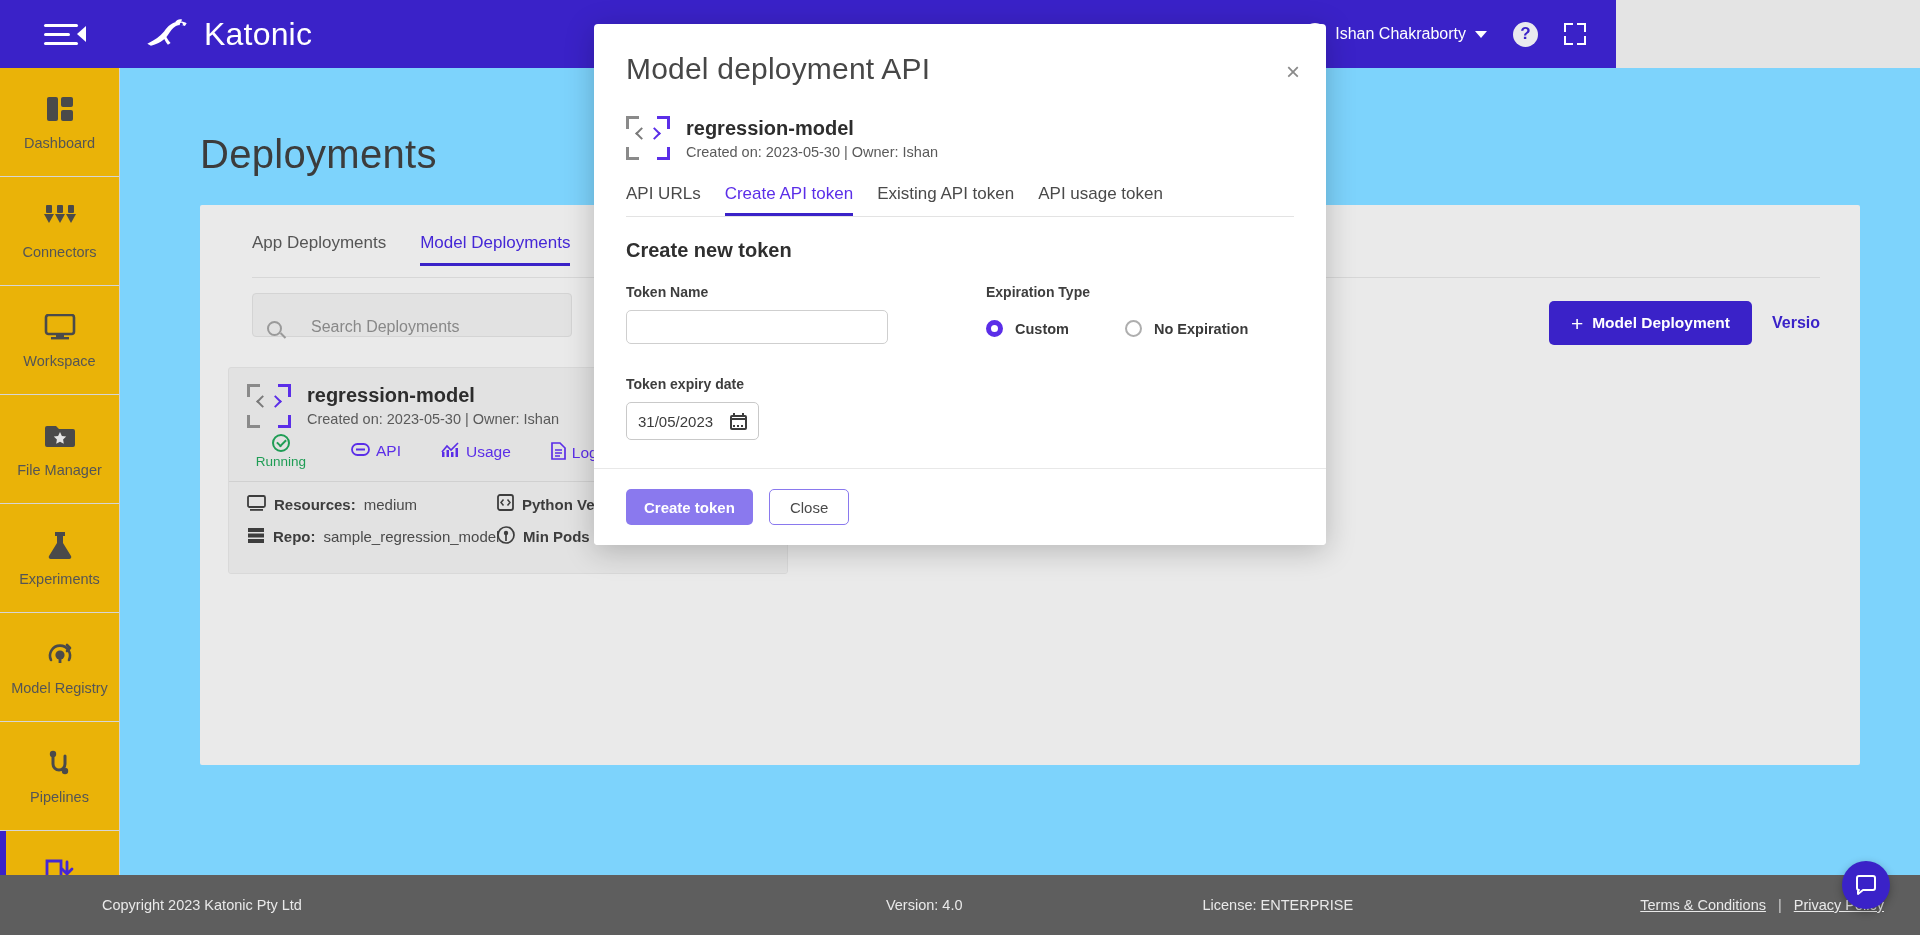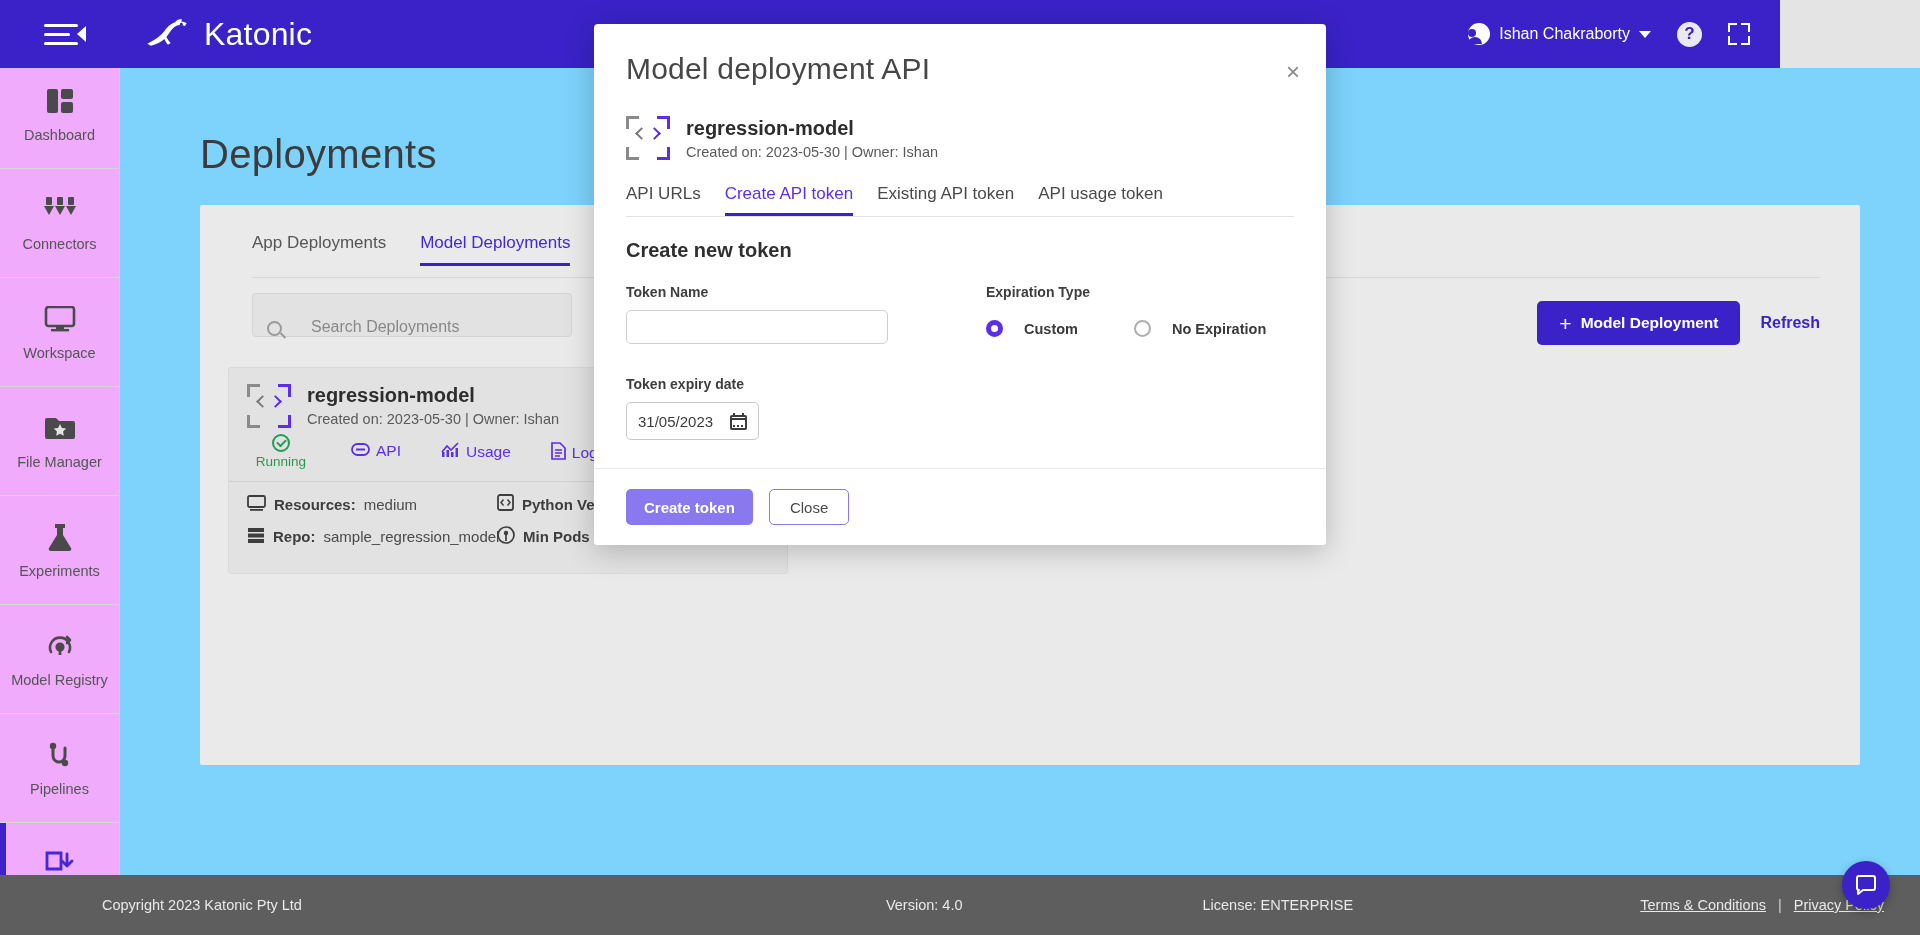--- a/index.html
+++ b/index.html
@@ -6,21 +6,21 @@
   html, body {
     width: 1920px; height: 935px;
     font-family: "Liberation Sans", sans-serif;
     overflow: hidden;
     background: #e4e4e4;
   }
 
   
   .topbar {
     position: absolute; top: 0; left: 0;
-    width: 1780px; height: 68px;
+    width: 1616px; height: 68px;
     background: #3a22c8;
     display: flex; align-items: center;
     z-index: 40;
   }
   .hamburger {
     margin-left: 44px; width: 40px; height: 30px;
     display: flex; flex-direction: column; justify-content: center;
     gap: 6px; cursor: pointer; position: relative;
   }
   .hamburger i { display: block; height: 3px; background: #fff; border-radius: 2px; }
@@ -66,23 +66,23 @@
   }
   .fullscreen-icon { width: 22px; height: 22px; position: relative; cursor: pointer; }
   .fullscreen-icon span { position: absolute; width: 9px; height: 9px; border: 2.5px solid #fff; }
   .fullscreen-icon span:nth-child(1){ top:0; left:0; border-right:0; border-bottom:0; }
   .fullscreen-icon span:nth-child(2){ top:0; right:0; border-left:0; border-bottom:0; }
   .fullscreen-icon span:nth-child(3){ bottom:0; left:0; border-right:0; border-top:0; }
   .fullscreen-icon span:nth-child(4){ bottom:0; right:0; border-left:0; border-top:0; }
 
   
   .sidebar {
-    position: absolute; top: 60px; left: 0;
+    position: absolute; top: 68px; left: 0;
     width: 120px; height: 867px;
-    background: #f0abfc; border-right: 1px solid #d2d2d2;
+    background: #eab308; border-right: 1px solid #d2d2d2;
     overflow: hidden; z-index: 20;
   }
   .side-item {
     height: 109px; border-bottom: 1px solid #d6d6d6;
     display: flex; flex-direction: column; align-items: center;
     justify-content: center; gap: 10px; cursor: pointer; position: relative;
   }
   .side-item .label { font-size: 14.5px; color: #555; }
   .side-item.active .label { color: #4527d6; }
   .side-item.active .sicon svg { stroke: #4527d6; fill: #4527d6; }
@@ -223,21 +223,21 @@
   .col-left { width: 300px; }
   .col-right { margin-left: 60px; }
   .field-label { font-size: 14px; font-weight: 700; color: #3e3e3e; }
   .text-input {
     margin-top: 10px; width: 262px; height: 34px;
     border: 1px solid #cfcfcf; border-radius: 5px; background: #fff;
     padding: 0 10px; font-size: 15px; color: #333;
     font-family: "Liberation Sans", sans-serif;
   }
   .radio-row { display: flex; gap: 56px; margin-top: 20px; align-items: center; }
-  .radio-opt { display: flex; align-items: center; gap: 21px; cursor: pointer; }
+  .radio-opt { display: flex; align-items: center; gap: 12px; cursor: pointer; }
   .radio {
     width: 17px; height: 17px; border-radius: 50%;
     border: 2px solid #aeaeae; background: #fff;
     display: flex; align-items: center; justify-content: center;
   }
   .radio.checked { border: 5px solid #5b2ee8; background: #fff; }
   .radio-label { font-size: 14.5px; font-weight: 700; color: #3a3a3a; }
   .expiry-block { margin-top: 32px; }
   .date-input {
     margin-top: 10px; width: 133px; height: 38px;
@@ -438,21 +438,21 @@
     <div class="search-box">
       <span class="mag"></span>
       <span class="search-input-text">Search Deployments</span>
     </div>
 
     <div class="right-actions">
       <button class="btn-primary">
         <span class="plus">+</span>
         <span>Model Deployment</span>
       </button>
-      <span class="refresh-link">Refresh</span>
+      <span class="refresh-link">Versio</span>
     </div>
 
     <div class="dep-card">
       <div class="dep-head">
         <div class="dep-head-top">
           <span class="code-icon">
             <span class="c1"></span>
               <span class="c2"></span>
               <span class="c3"></span>
               <span class="c4"></span>

